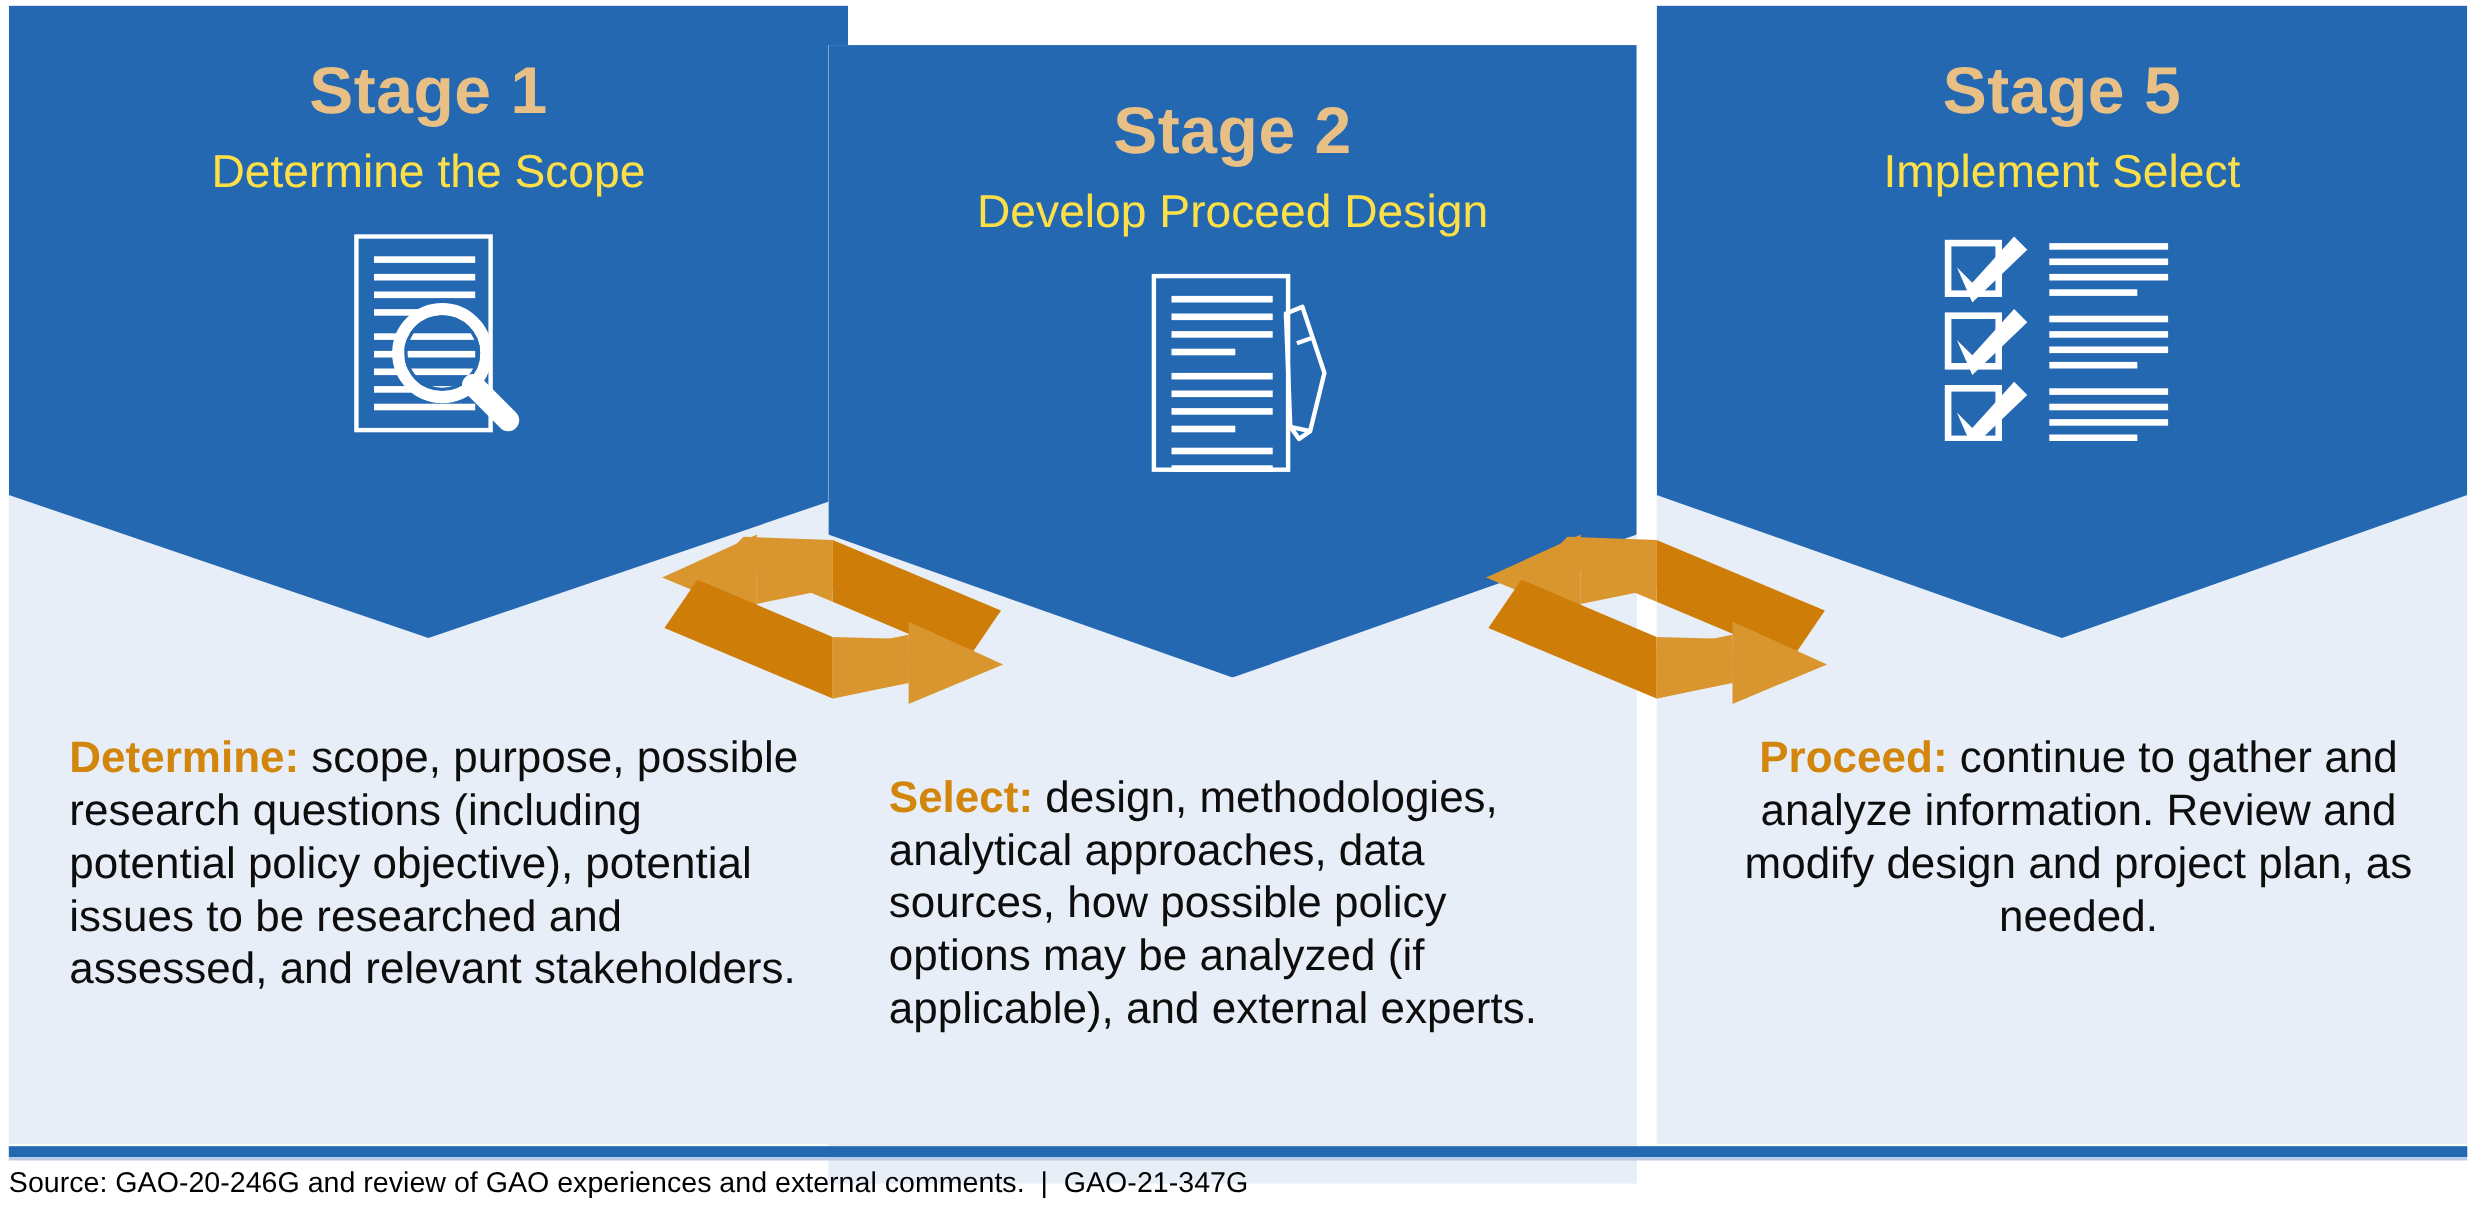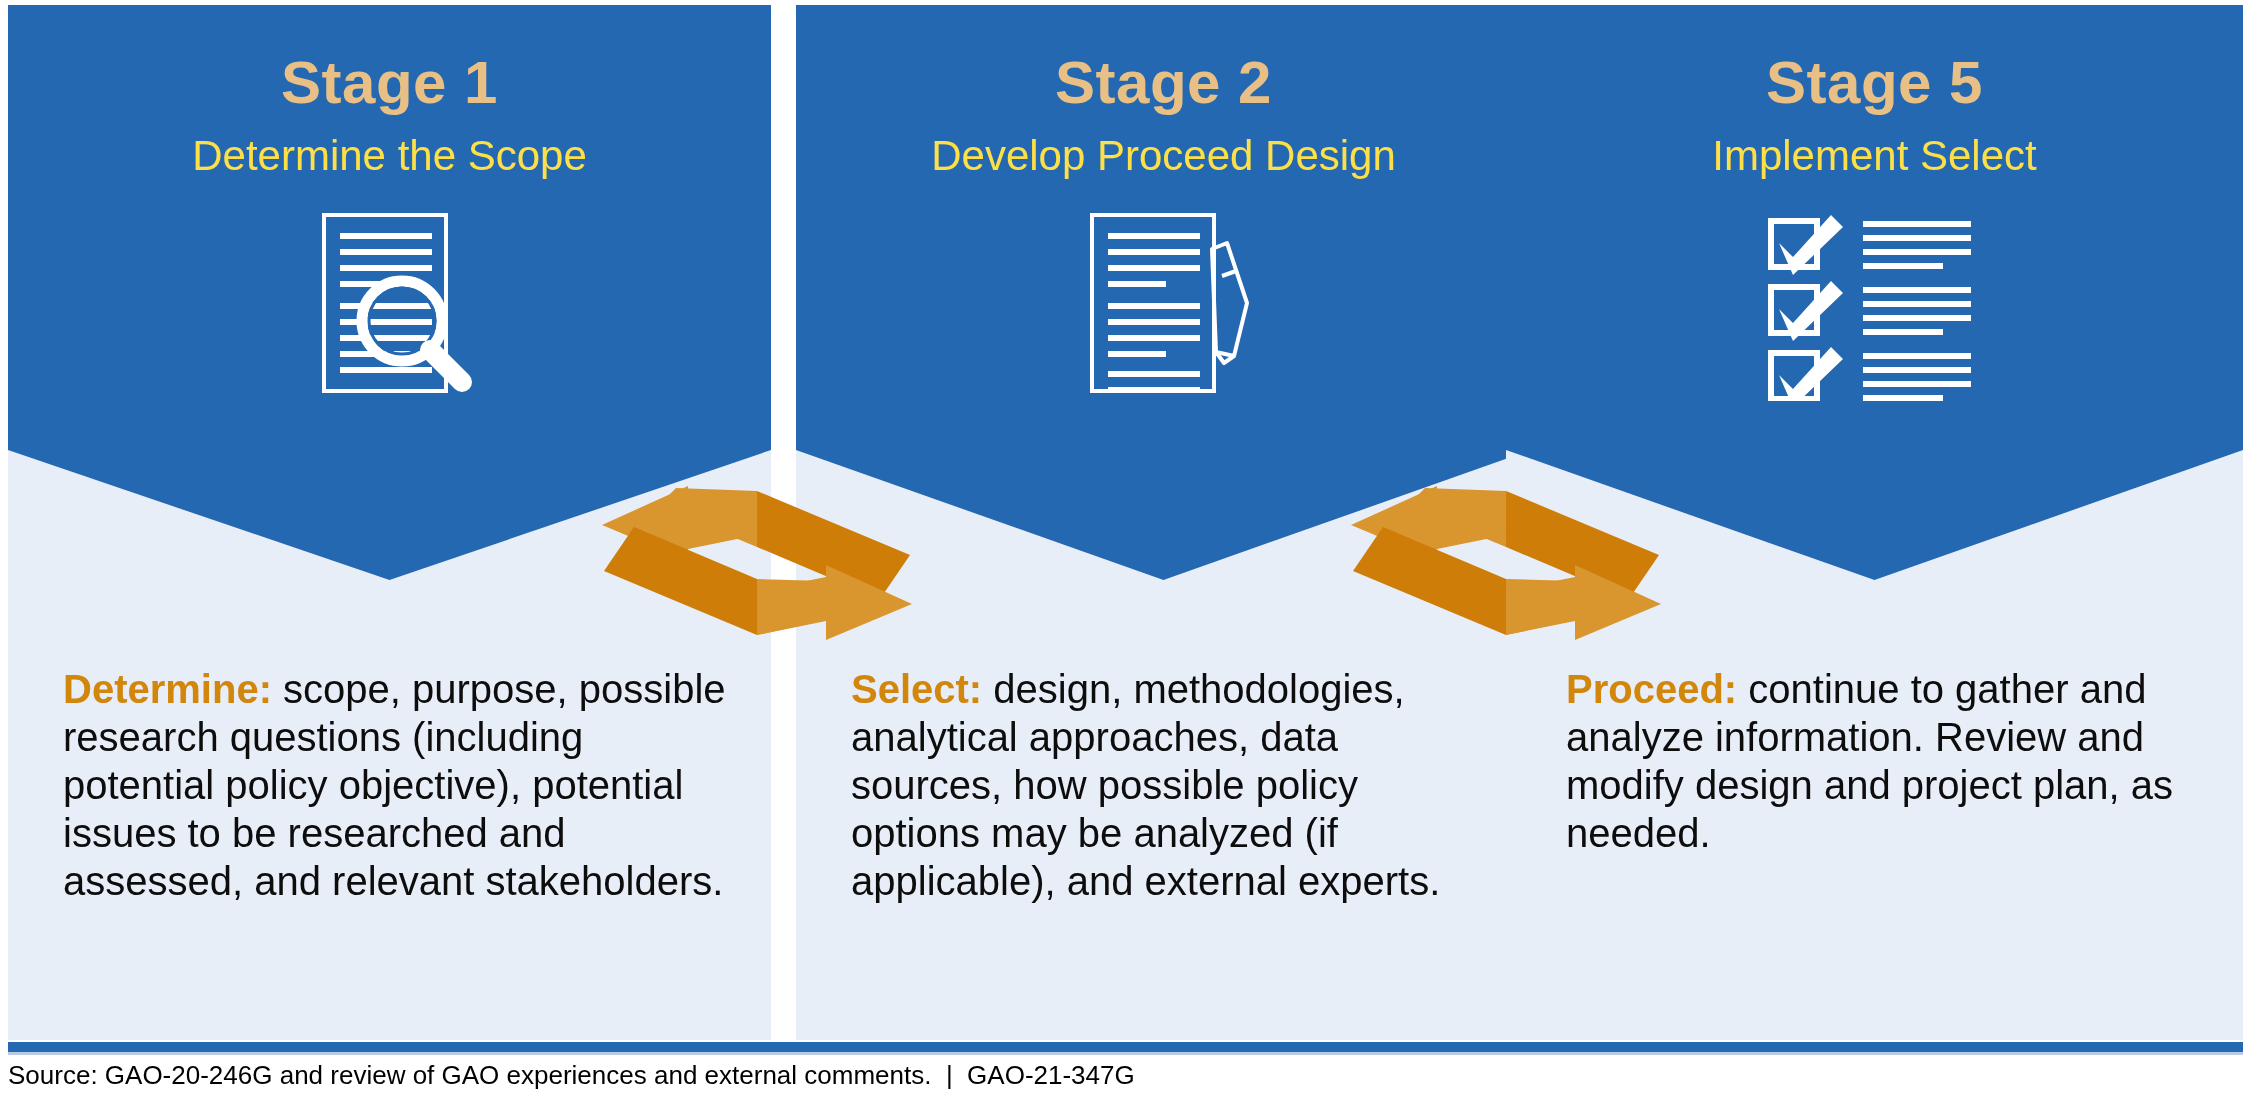--- a/index.html
+++ b/index.html
@@ -7,21 +7,21 @@
   body{
     font-family:"Liberation Sans", sans-serif;
     width:2251px;height:1102px;overflow:hidden;
     -webkit-font-smoothing:antialiased;
   }
   #figure{position:relative;width:2251px;height:1102px;background:#ffffff;}
 
   
   .col{position:absolute;top:5px;height:1035px;}
   .col-1{left:8px;  width:735px;padding-left:28px;}
-  .col-2{left:796px;width:735px;}
+  .col-2{left:753px;width:735px;margin-top:36px;}
   .col-3{left:1506px;width:737px;}
 
   
   .panel-bg{position:absolute;inset:0;background:#e8eef7;}
 
   
   .banner{
     position:absolute;left:0;top:0;width:100%;height:575px;
     background:#2568b2;
     clip-path:polygon(0 0,100% 0,100% 445px,50% 100%,0 445px);
@@ -40,21 +40,21 @@
     font-size:42px;font-weight:400;color:#fde047;line-height:1;
   }
   .icon-wrap{margin-top:34px;height:190px;display:flex;align-items:center;justify-content:center;}
 
   
   .body-text{
     position:absolute;left:55px;right:42px;top:660px;
     font-size:40px;line-height:1.20;color:#0d0d0d;
     text-align:left;
   }
-  .col-3 .body-text{left:60px;right:30px;}
+  .col-3 .body-text{left:60px;right:30px;text-align:center;}
   .lead{font-weight:bold;color:#d2860b;}
 
   
   .cycle{position:absolute;top:483px;width:330px;height:160px;}
   .cycle-a{left:592px;}
   .cycle-b{left:1341px;}
 
   
   .rule{position:absolute;left:8px;top:1042px;width:2235px;height:10px;background:#2568b2;}
   .rule-shadow{position:absolute;left:8px;top:1052px;width:2235px;height:3px;background:#b9cbe4;}

